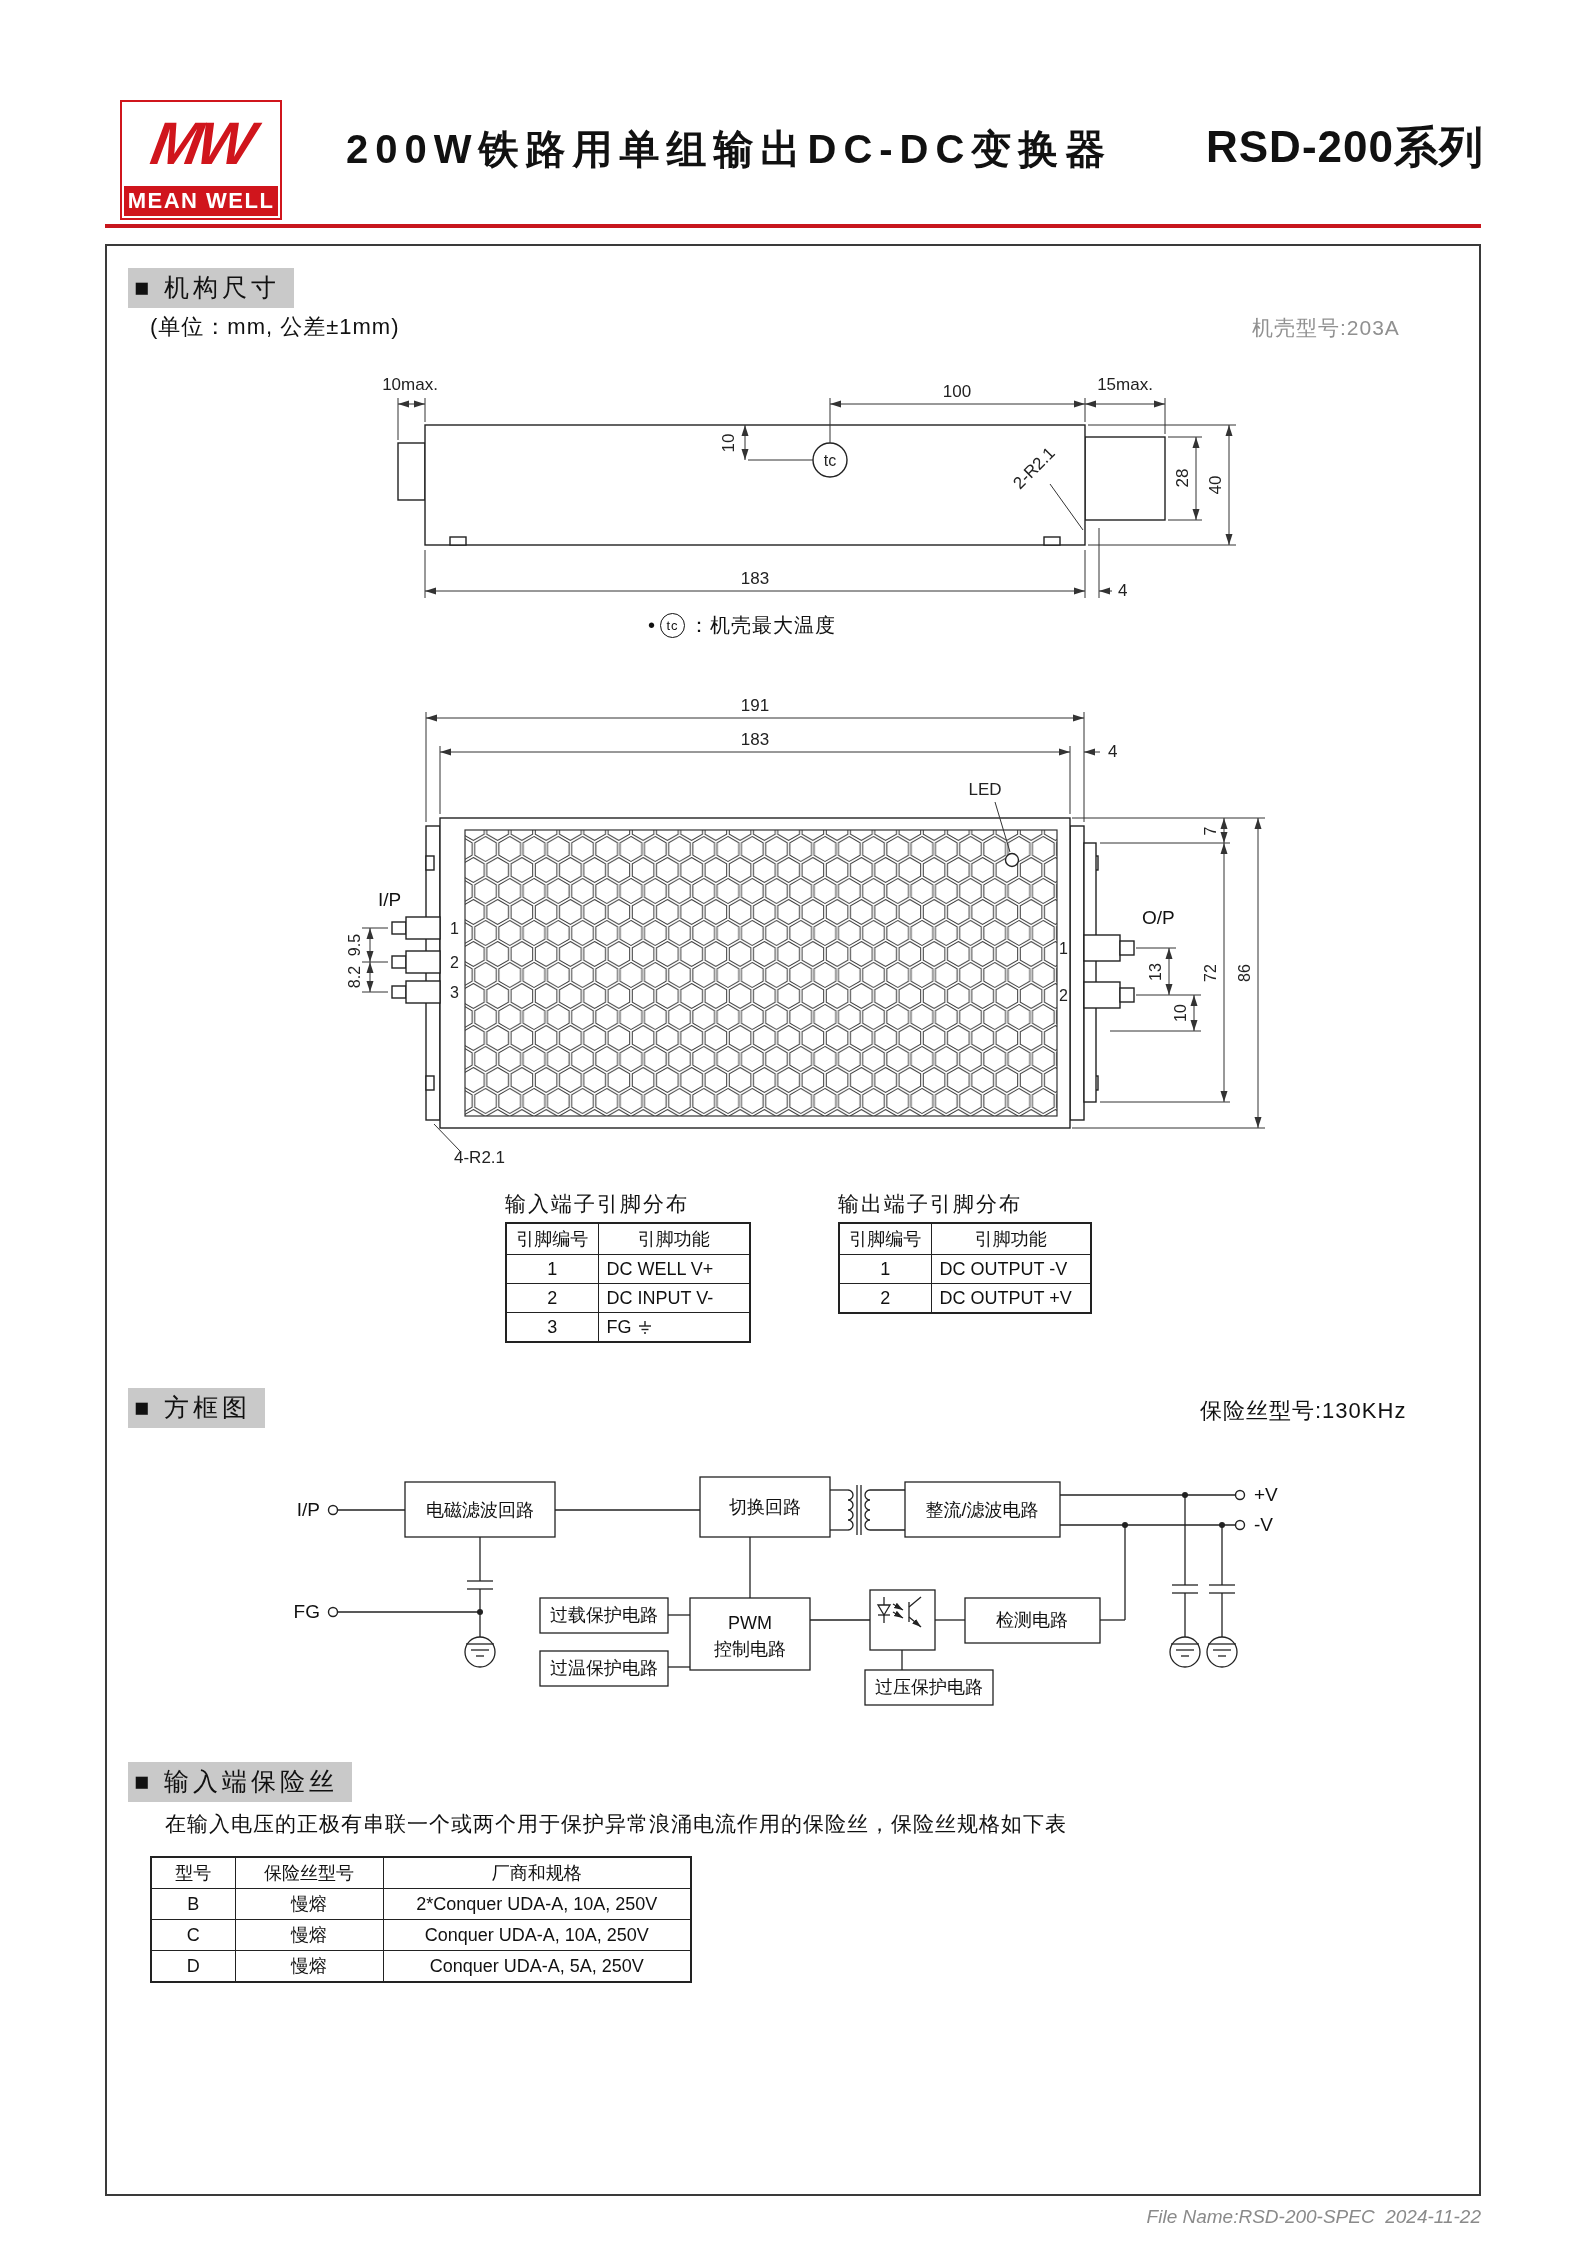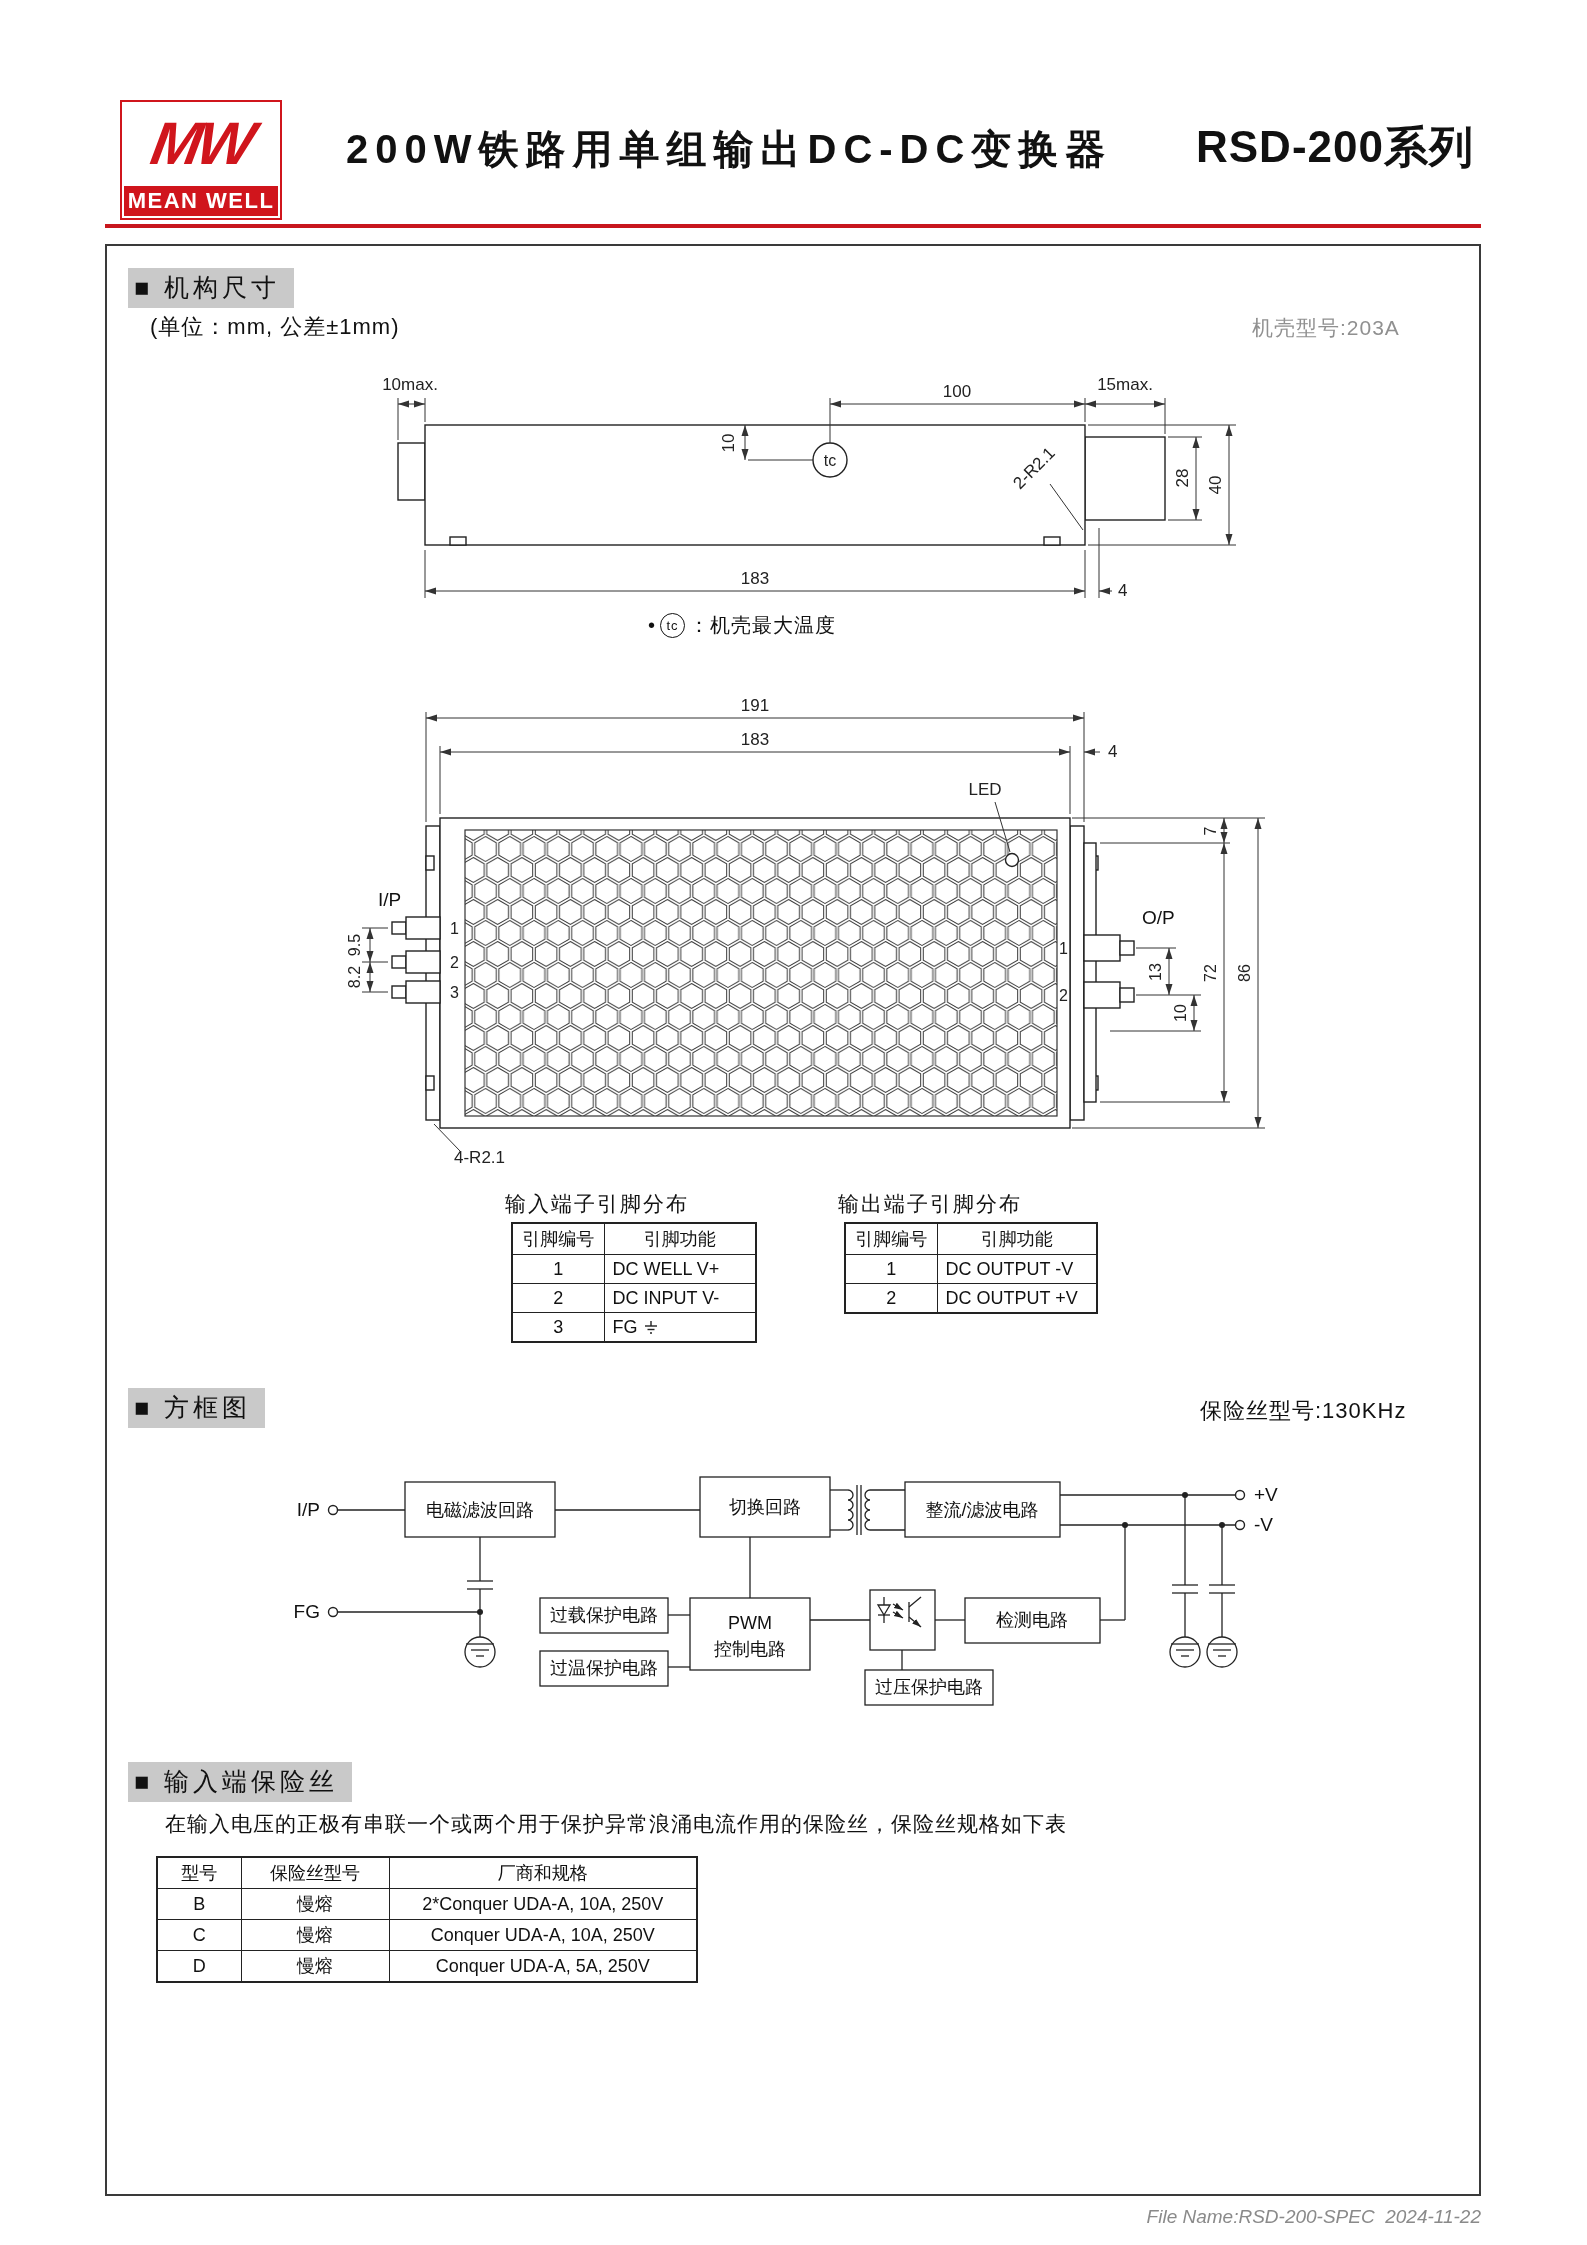--- a/index.html
+++ b/index.html
@@ -6,33 +6,33 @@
   .page{position:relative;width:1587px;height:2245px;background:#ffffff;margin:0 auto;
         font-family:"Liberation Sans","DejaVu Sans",sans-serif;color:#111;overflow:hidden;}
   .abs{position:absolute;}
   
   .logo{width:162px;height:120px;border:2px solid #d0151c;box-sizing:border-box;background:#fff;}
   .logo-top{height:82px;display:flex;align-items:center;justify-content:center;}
   .logo-mw{font-style:italic;font-weight:bold;font-size:60px;color:#d0151c;transform:skew(-10deg);letter-spacing:-4px;}
   .logo-band{height:34px;background:#d0151c;display:flex;align-items:center;justify-content:center;box-shadow:inset 0 0 0 2px #fff;}
   .logo-word{color:#fff;font-weight:bold;font-size:22px;letter-spacing:1.5px;}
   .doc-title{font-size:40px;font-weight:bold;letter-spacing:7px;margin-left:36px;}
-  .doc-series{font-size:44px;font-weight:bold;letter-spacing:1px;}
+  .doc-series{font-size:44px;font-weight:bold;letter-spacing:1px;margin-left:10px;}
   .redline{background:#c8161d;height:4px;}
   .mainbox{border:2px solid #3a3a3a;box-sizing:border-box;}
   
   .sec{background:#c9c9c9;font-size:25px;letter-spacing:4px;padding:3px 14px 4px 6px;display:inline-block;}
   .note{font-size:22px;letter-spacing:1px;}
   .muted{color:#909090;font-size:21px;letter-spacing:1px;}
   .tc-note{font-size:20px;letter-spacing:1px;display:flex;align-items:center;gap:4px;}
   .tc-circ{display:inline-block;width:25px;height:25px;border:1.5px solid #111;border-radius:50%;
            font-size:13px;line-height:23px;text-align:center;box-sizing:border-box;}
   
   .tbl-title{font-size:21px;letter-spacing:2px;}
-  table.pin{border-collapse:collapse;border:2px solid #222;background:#fff;margin-left:6px;}
+  table.pin{border-collapse:collapse;border:2px solid #222;background:#fff;}
   table.pin td{border:1px solid #222;font-size:18px;padding:3px 8px;height:22px;}
   td.c{text-align:center;}
   td.l{text-align:left;}
   .desc{font-size:21px;letter-spacing:1px;}
   
   .ln{fill:#ffffff;stroke:#222222;stroke-width:1.4;}
   .thin{fill:none;stroke:#333333;stroke-width:1;}
   .dl{fill:none;stroke:#333333;stroke-width:1;}
   .wire{fill:none;stroke:#222222;stroke-width:1.3;}
   .dimt{font-size:17px;fill:#222;}

